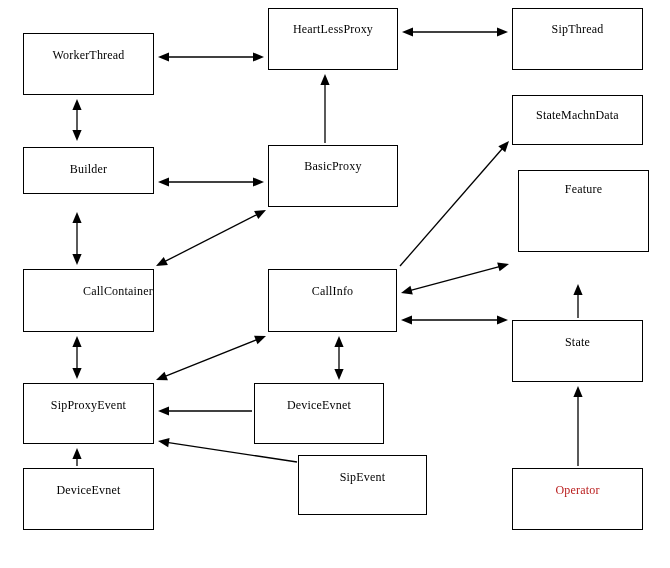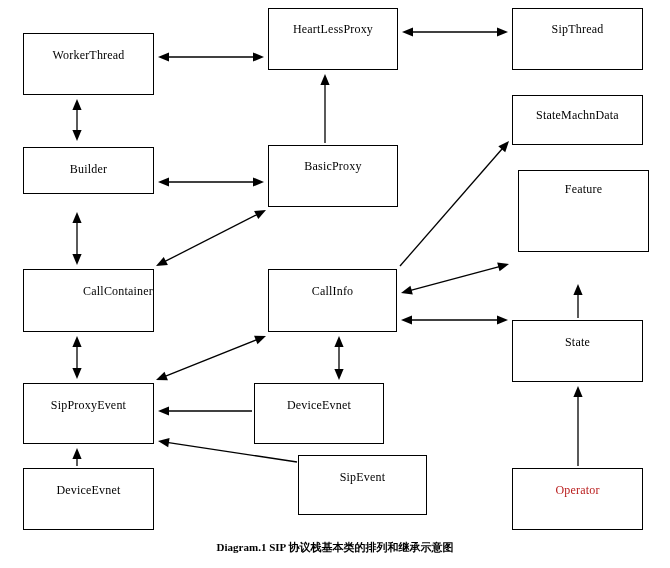--- a/index.html
+++ b/index.html
@@ -186,15 +186,14 @@
         <div class="node-label" style="top: 11px; color: rgb(0, 0, 0);">Feature</div>
       </div>
       <div class="node-box" style="left: 512px; top: 320px; width: 131px; height: 62px; border-color: rgb(0, 0, 0);">
         <div class="node-label" style="top: 14px; color: rgb(0, 0, 0);">State</div>
       </div>
       <div class="node-box" style="left: 512px; top: 468px; width: 131px; height: 62px; border-color: rgb(0, 0, 0);">
         <div class="node-label" style="top: 14px; color: #b91c1c;">Operator</div>
       </div>
     </div>
 
-  <div id="caption" style="top: 540px;">Diagram.1 SIP 协议栈基本类的排列和继承示意图</div>
 
 </div>
 
 </body></html>

